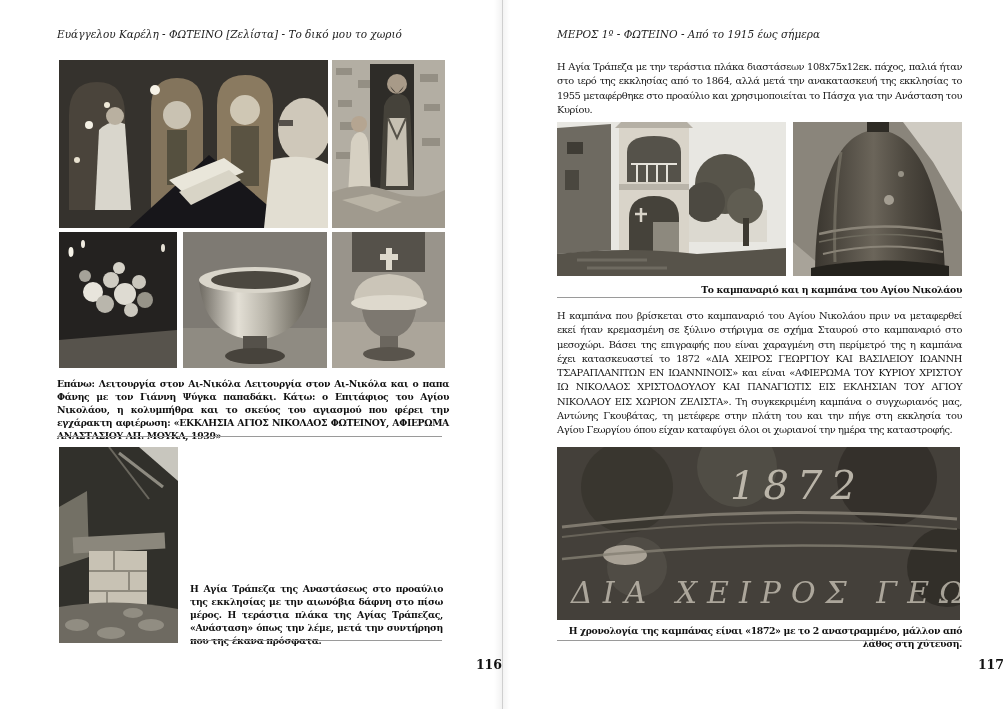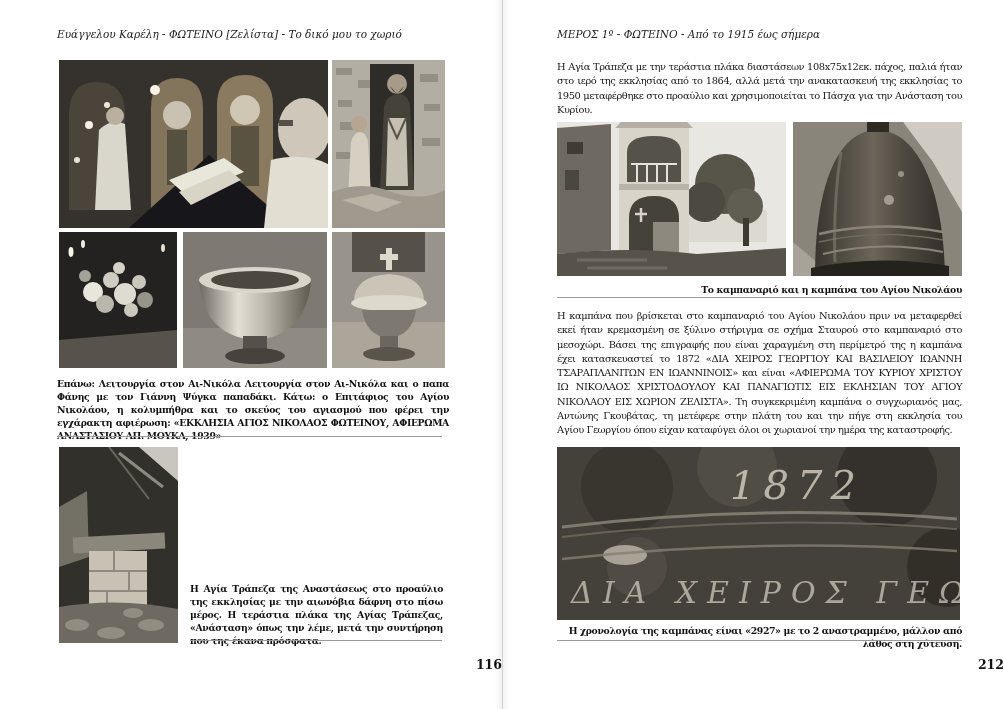--- a/index.html
+++ b/index.html
@@ -171,21 +171,21 @@
 
     <div class="abs rule" style="left:190px;top:640px;width:252px;"></div>
 
     <div class="abs pagenum" style="left:0;top:657px;width:502px;">116</div>
   </div>
 
   <div class="abs" style="left:502px;top:0;width:502px;height:709px;">
 
     <div class="abs running-head" style="left:55px;top:28px;width:405px;">ΜΕΡΟΣ 1º - ΦΩΤΕΙΝΟ - Από το 1915 έως σήμερα</div>
 
-    <div class="abs body-text" style="left:55px;top:60px;width:405px;">Η Αγία Τράπεζα με την τεράστια πλάκα διαστάσεων 108x75x12εκ. πάχος, παλιά ήταν στο ιερό της εκκλησίας από το 1864, αλλά μετά την ανακατασκευή της εκκλησίας το 1950 μεταφέρθηκε στο προαύλιο και χρησιμοποιείται το Πάσχα για την Ανάσταση του Κυρίου.</div>
+    <div class="abs body-text" style="left:55px;top:60px;width:405px;">Η Αγία Τράπεζα με την τεράστια πλάκα διαστάσεων 108x75x12εκ. πάχος, παλιά ήταν στο ιερό της εκκλησίας από το 1864, αλλά μετά την ανακατασκευή της εκκλησίας το 1955 μεταφέρθηκε στο προαύλιο και χρησιμοποιείται το Πάσχα για την Ανάσταση του Κυρίου.</div>
 
     <div class="photo" style="left:55px;top:122px;width:229px;height:154px;">
       <svg viewBox="0 0 229 154" preserveAspectRatio="none" aria-hidden="true">
         <rect width="229" height="154" fill="#e8e7e2"></rect>
         <path d="M0,6 L54,2 L54,128 L0,132 Z" fill="#6e6a61"></path>
         <rect x="10" y="20" width="16" height="12" fill="#3f3c35"></rect>
         <rect x="8" y="48" width="14" height="20" fill="#4a473f"></rect>
         <path d="M130,92 L210,88 L210,120 L130,120 Z" fill="#dcd9d0"></path>
         <path d="M148,98 q6,-10 12,0 Z" fill="#8a867c"></path>
         <circle cx="168" cy="62" r="30" fill="#57544a"></circle>
@@ -249,22 +249,22 @@
         <circle cx="80" cy="120" r="30" fill="#59554c" opacity="0.6"></circle>
         <ellipse cx="68" cy="108" rx="22" ry="10" fill="#b8b2a4" opacity="0.85"></ellipse>
         <path d="M5,80 Q200,56 400,72" stroke="#8a8478" stroke-width="3" fill="none" opacity="0.85"></path>
         <path d="M5,90 Q200,66 400,82" stroke="#6e6a5f" stroke-width="2" fill="none" opacity="0.85"></path>
         <path d="M5,112 Q200,90 400,104" stroke="#857f73" stroke-width="2.5" fill="none" opacity="0.8"></path>
         <text x="240" y="52" text-anchor="middle" class="ovl" font-size="40" letter-spacing="8" opacity="0.85">1872</text>
         <text x="14" y="156" class="ovl" font-size="30" letter-spacing="10" opacity="0.75" fill="#9b9588">ΔΙΑ ΧΕΙΡΟΣ ΓΕΩ</text>
       </svg>
     </div>
 
-    <div class="abs caption caption-line" style="left:55px;top:624px;width:405px;">Η χρονολογία της καμπάνας είναι «2927» με το 2 αναστραμμένο, μάλλον από λάθος στη χύτευση.</div>
+    <div class="abs caption caption-line" style="left:55px;top:624px;width:405px;">Η χρονολογία της καμπάνας είναι «1872» με το 2 αναστραμμένο, μάλλον από λάθος στη χύτευση.</div>
 
     <div class="abs rule" style="left:55px;top:640px;width:405px;"></div>
 
-    <div class="abs pagenum" style="left:0;top:657px;width:502px;">212</div>
+    <div class="abs pagenum" style="left:0;top:657px;width:502px;">117</div>
   </div>
 
   <div class="gutter-shade"></div>
   <div class="gutter"></div>
 </div>
 
 </body></html>

